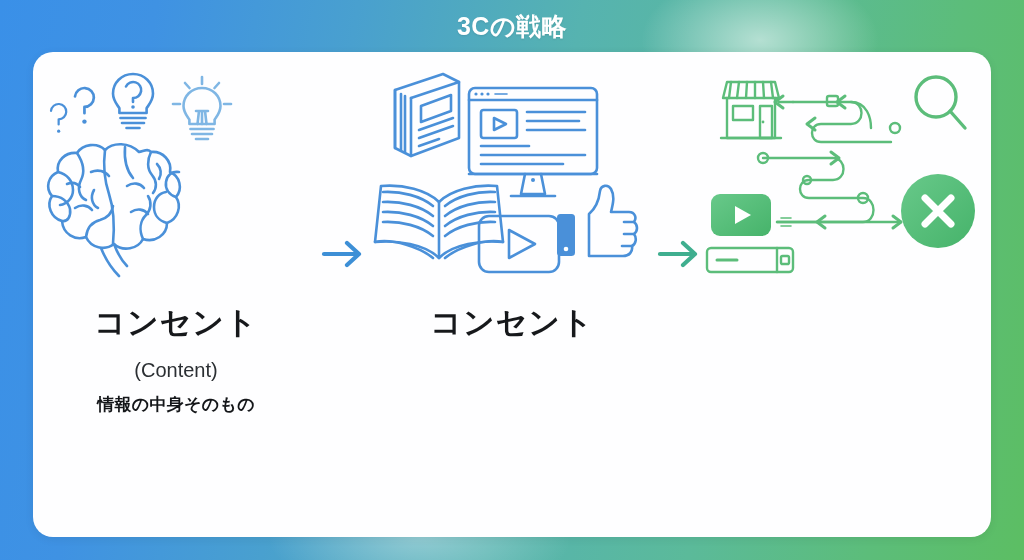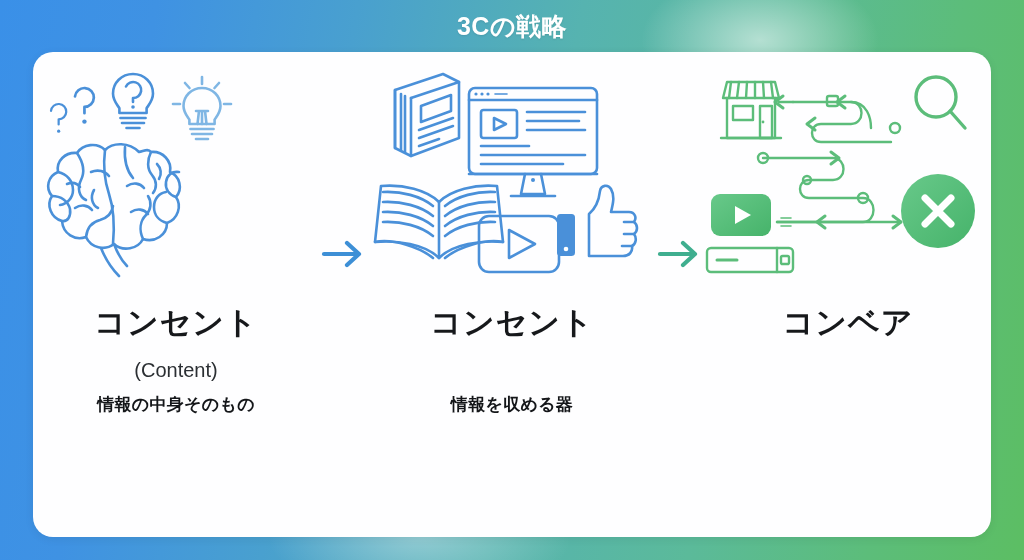--- a/index.html
+++ b/index.html
@@ -222,23 +222,20 @@
                 <path d="M55 62 C52 62 48 62 45 62"></path>
                 <path d="M57 50 C54 50 50 50 47 50"></path>
                 <path d="M57 38 C54 38 50 38 47 38"></path>
               </g>
             </g>
           </svg>
         </div>
         <div class="titleblock">
           <div class="heading">コンセント</div>
         </div>
-        <div class="descblock">
-          <div class="desc">情報を収める器</div>
-        </div>
       </div>
 
       <div class="arrow">
         <svg width="48" height="34" viewBox="0 0 48 34" fill="none">
           <g stroke="#3fae8f" stroke-width="4.2" stroke-linecap="round" stroke-linejoin="round" fill="none">
             <path d="M4 17 L38 17"></path>
             <path d="M27 6 L39 17 L27 28"></path>
           </g>
         </svg>
       </div>
@@ -302,20 +299,17 @@
                 <rect x="76" y="10" width="8" height="8" rx="1.6"></rect>
               </g>
 
               <g transform="translate(196,108)">
                 <circle cx="37" cy="37" r="37" fill="url(#grnGrad)" stroke="none"></circle>
                 <path d="M24 24 L50 50 M50 24 L24 50" stroke="#ffffff" stroke-width="7"></path>
               </g>
             </g>
           </svg>
         </div>
-        <div class="titleblock">
-          <div class="heading">コンベア</div>
-        </div>
       </div>
 
     </div>
   </div>
 </div>
 
 </body></html>

